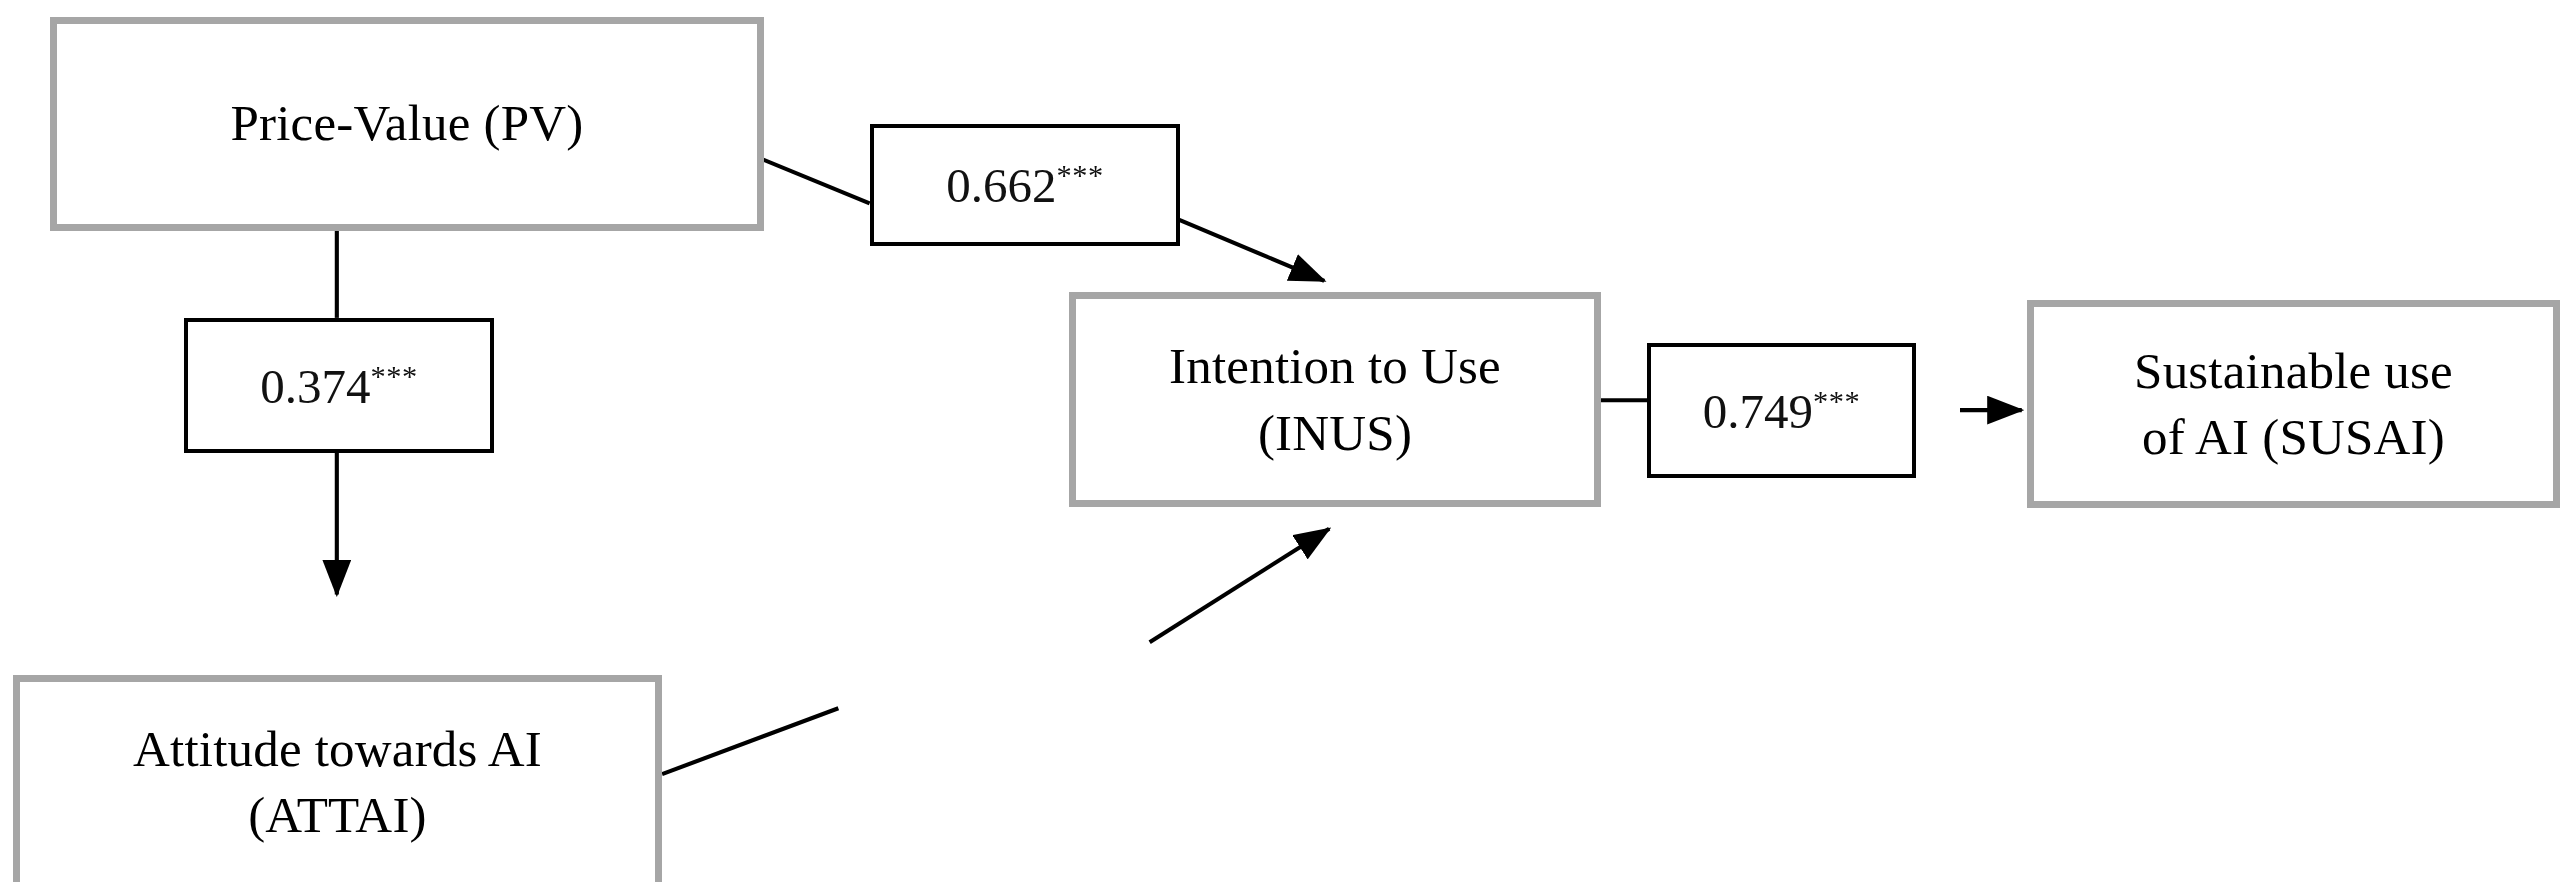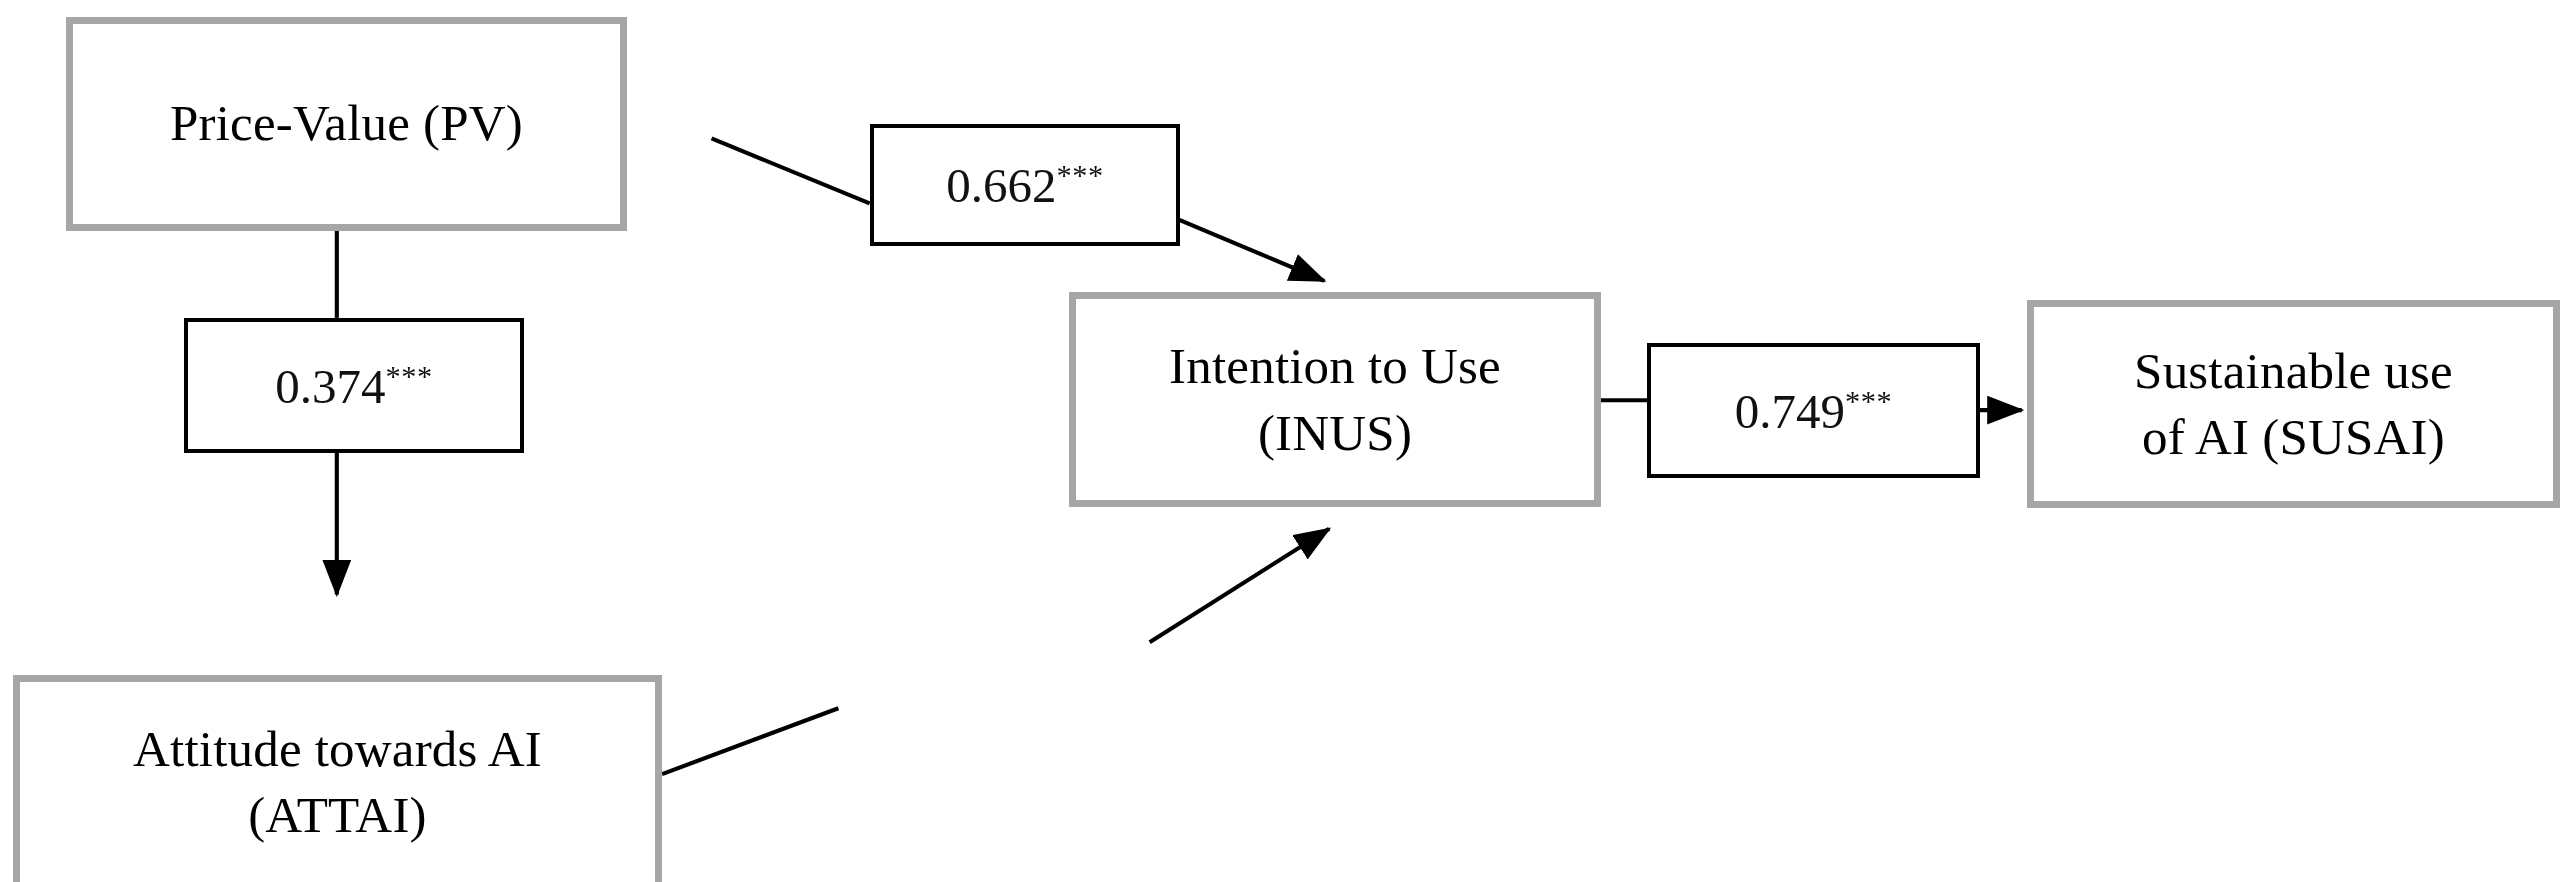--- a/index.html
+++ b/index.html
@@ -96,21 +96,21 @@
 
     <line x1="804" y1="940" x2="1018" y2="860" stroke="#000000" stroke-width="5"></line>
 
     <line x1="1396" y1="780" x2="1614" y2="642" stroke="#000000" stroke-width="5" marker-end="url(#arrowhead)"></line>
 
     <line x1="1944" y1="486" x2="2000" y2="486" stroke="#000000" stroke-width="5"></line>
 
     <line x1="2380" y1="498" x2="2455" y2="498" stroke="#000000" stroke-width="5" marker-end="url(#arrowhead)"></line>
   </svg>
 
-  <div class="construct" id="box-PV" style="left: 66px; top: 16.5px; width: 561px; height: 214px;">
+  <div class="construct" id="box-PV" style="left: 50px; top: 16.5px; width: 714px; height: 214px;">
     <span class="label">Price-Value (PV)</span>
   </div>
 
   <div class="construct" id="box-ATTAI" style="left: 13px; top: 651px; width: 649px; height: 214px; margin-top: 24px;">
     <span class="label">Attitude towards AI
 (ATTAI)</span>
   </div>
 
   <div class="construct" id="box-INUS" style="left: 1069px; top: 292px; width: 532px; height: 215px;">
     <span class="label">Intention to Use
@@ -119,23 +119,23 @@
 
   <div class="construct" id="box-SUSAI" style="left: 2027px; top: 300px; width: 533px; height: 208px;">
     <span class="label">Sustainable use
 of AI (SUSAI)</span>
   </div>
 
   <div class="coef" id="coef-662" style="left: 870px; top: 124px; width: 310px; height: 122px;">
     <span class="val"><span>0.662</span><span class="stars">***</span></span>
   </div>
 
-  <div class="coef" id="coef-374" style="left: 184px; top: 318px; width: 340px; height: 135px;">
+  <div class="coef" id="coef-374" style="left: 184px; top: 318px; width: 310px; height: 135px;">
     <span class="val"><span>0.374</span><span class="stars">***</span></span>
   </div>
 
 
-  <div class="coef" id="coef-749" style="left: 1647px; top: 343px; width: 333px; height: 135px;">
+  <div class="coef" id="coef-749" style="left: 1647px; top: 343px; width: 269px; height: 135px;">
     <span class="val"><span>0.749</span><span class="stars">***</span></span>
   </div>
 
 </div>
 
 
 </body></html>

